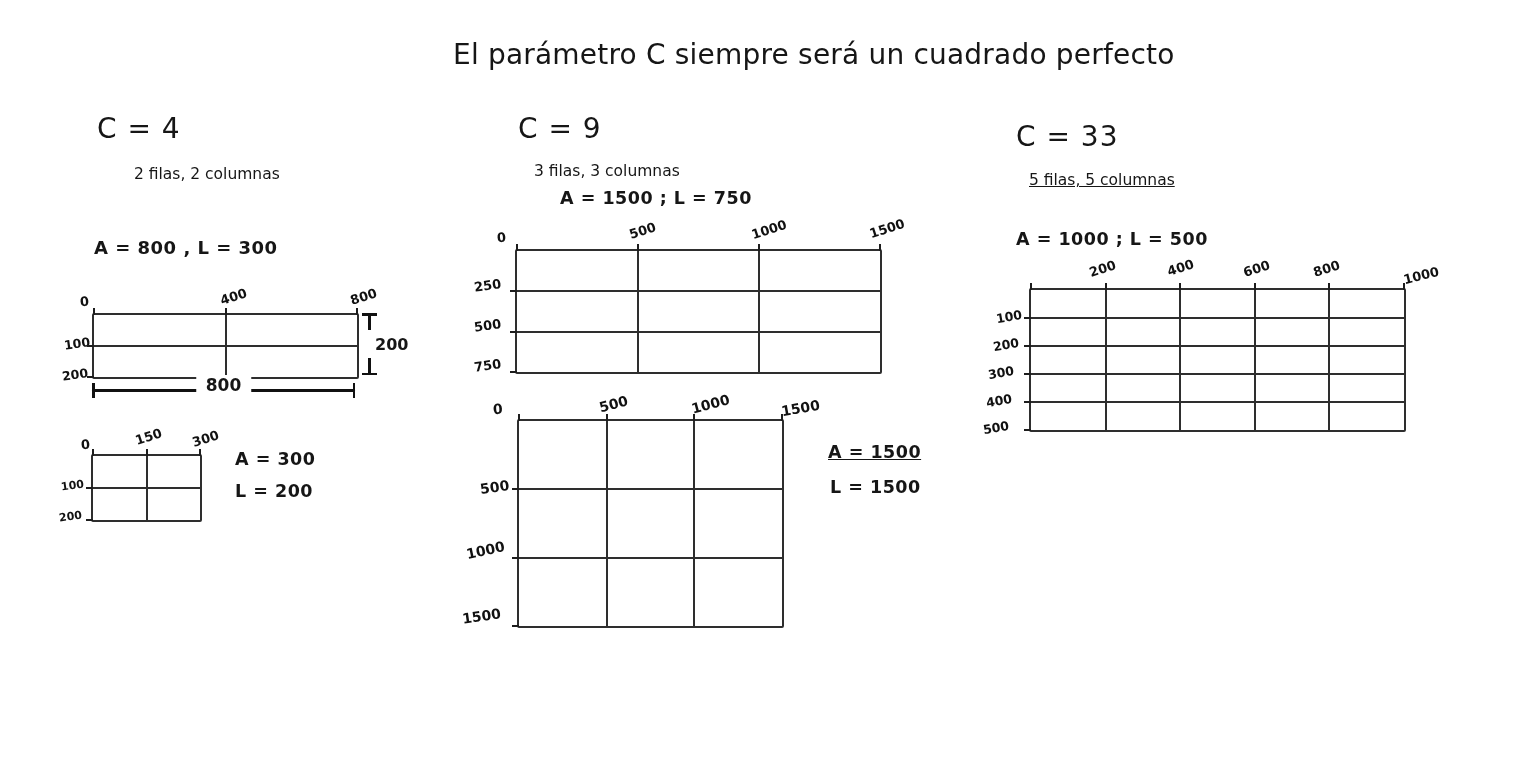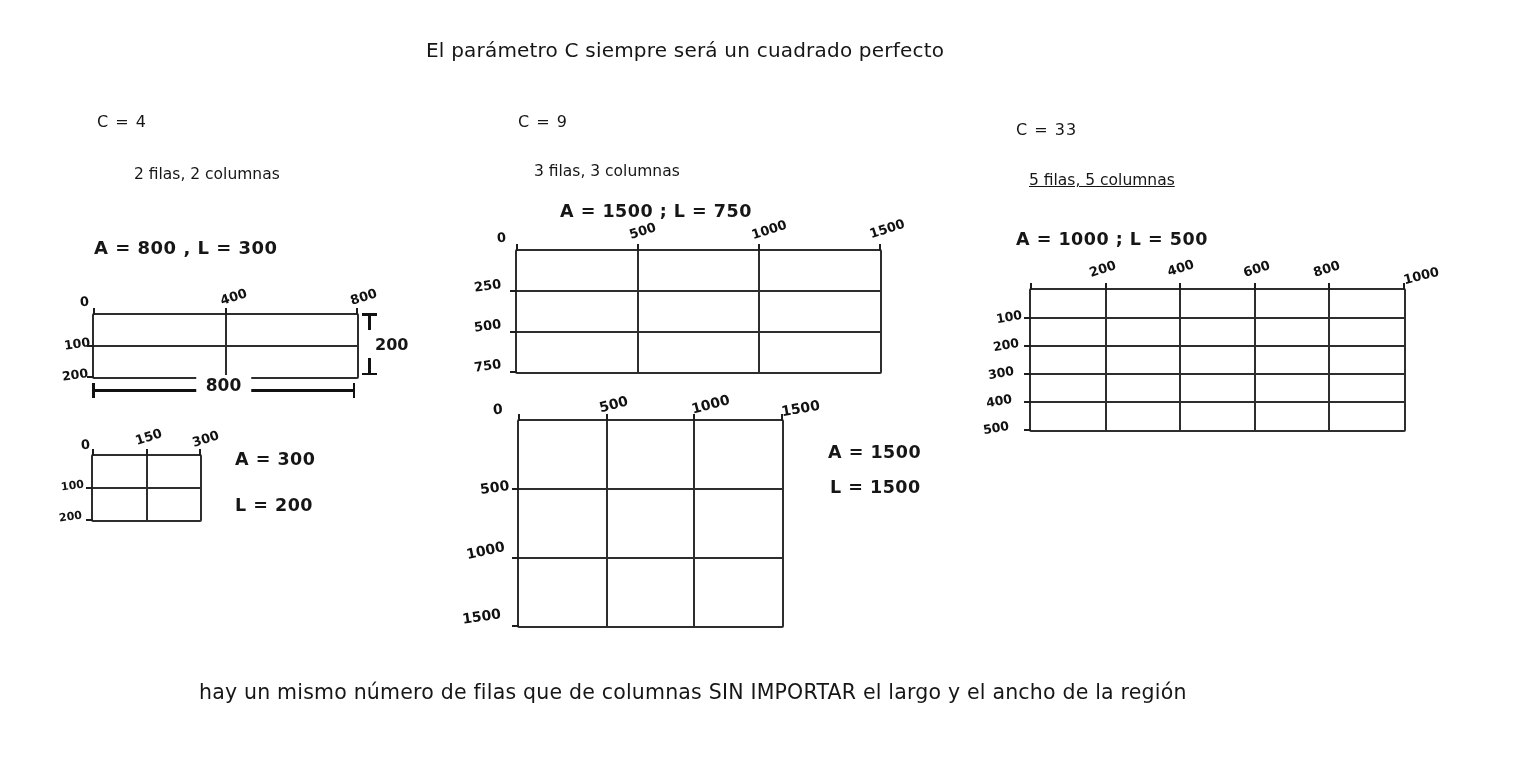--- a/index.html
+++ b/index.html
@@ -1,22 +1,22 @@
 <!DOCTYPE html>
 <html><head>
 <meta charset="utf-8">
 <style>
   html,body{margin:0;padding:0;background:#ffffff;}
   .canvas{
     position:relative;width:1532px;height:757px;background:#ffffff;overflow:hidden;
     font-family:"DejaVu Sans",sans-serif;color:#161616;
   }
   .txt{position:absolute;white-space:nowrap;color:#161616;}
-  .title{font-size:20px;letter-spacing:.2px;}
-  .clabel{font-size:16px;letter-spacing:1px;}
+  .title{font-size:28px;letter-spacing:.2px;margin-left:27px;}
+  .clabel{font-size:28px;letter-spacing:1px;}
   .dims{font-size:15.5px;}
   .params{font-size:18px;font-weight:bold;letter-spacing:.5px;}
   .side{font-size:17.5px;font-weight:bold;letter-spacing:.5px;}
   .footer-line{font-size:20.5px;letter-spacing:.2px;}
 
   .grid{position:absolute;border:2px solid #2e2e2e;border-radius:2px;}
   .gline-v{position:absolute;top:0;bottom:0;width:2px;background:#2e2e2e;}
   .gline-h{position:absolute;left:0;right:0;height:2px;background:#2e2e2e;}
   .tick-x{position:absolute;top:-7px;width:2px;height:7px;background:#1d1d1d;}
   .tick-y{position:absolute;left:-7px;width:7px;height:2px;background:#1d1d1d;}
@@ -89,25 +89,25 @@
     <span class="yt" style="left:-34px;top:54px;font-size:11px;">200</span>
   <div class="gline-v" style="left: calc(50% - 1px);"></div>
       <div class="gline-h" style="top: calc(50% - 1px);"></div>
       <div class="tick-x" style="left: calc(0% - 1px);"></div>
       <div class="tick-x" style="left: calc(50% - 1px);"></div>
       <div class="tick-x" style="left: calc(100% - 1px);"></div>
       <div class="tick-y" style="top: calc(50% - 1px);"></div>
       <div class="tick-y" style="top: calc(100% - 1px);"></div>
     </div>
   <div class="txt side" style="left:235px;top:449px;">A = 300</div>
-  <div class="txt side" style="left:235px;top:481px;margin-top:14px;">L = 200</div>
+  <div class="txt side" style="left:235px;top:481px;">L = 200</div>
 
   <div class="txt clabel" style="left:518px;top:112px;">C = 9</div>
   <div class="txt dims" style="left:534px;top:162px;">3 filas, 3 columnas</div>
-  <div class="txt params" style="left:560px;top:201px;font-size:17.5px;">A = 1500 ;   L = 750</div>
+  <div class="txt params" style="left:560px;top:188px;font-size:17.5px;">A = 1500 ;   L = 750</div>
 
   <div class="grid" style="left:515px;top:249px;width:363px;height:121px;">
     <span class="xt noRot" style="left:-20px;top:-21px;">0</span>
     <span class="xt" style="left:112px;top:-28px;">500</span>
     <span class="xt" style="left:234px;top:-29px;">1000</span>
     <span class="xt" style="left:352px;top:-30px;">1500</span>
     <span class="yt" style="left:-43px;top:27px;font-size:13px;">250</span>
     <span class="yt" style="left:-43px;top:67px;font-size:13px;">500</span>
     <span class="yt" style="left:-43px;top:107px;font-size:13px;">750</span>
   <div class="gline-v" style="left: calc(33.3333% - 1px);"></div>
@@ -136,21 +136,21 @@
       <div class="gline-h" style="top: calc(33.3333% - 1px);"></div>
       <div class="gline-h" style="top: calc(66.6667% - 1px);"></div>
       <div class="tick-x" style="left: calc(0% - 1px);"></div>
       <div class="tick-x" style="left: calc(33.3333% - 1px);"></div>
       <div class="tick-x" style="left: calc(66.6667% - 1px);"></div>
       <div class="tick-x" style="left: calc(100% - 1px);"></div>
       <div class="tick-y" style="top: calc(33.3333% - 1px);"></div>
       <div class="tick-y" style="top: calc(66.6667% - 1px);"></div>
       <div class="tick-y" style="top: calc(100% - 1px);"></div>
     </div>
-  <div class="txt side" style="left:828px;top:442px;">A = 1500</div>
+  <div class="txt side" style="left:828px;top:442px;text-decoration:underline;">A = 1500</div>
   <div class="txt side" style="left:830px;top:477px;">L = 1500</div>
 
   <div class="txt clabel" style="left:1016px;top:120px;">C = 33</div>
   <div class="txt dims" style="left:1029px;top:171px;text-decoration:underline;">5 filas, 5 columnas</div>
   <div class="txt params" style="left:1016px;top:229px;font-size:17.5px;">A = 1000  ;   L = 500</div>
 
   <div class="grid" style="left:1029px;top:288px;width:373px;height:140px;">
     <span class="xt" style="left:58px;top:-29px;">200</span>
     <span class="xt" style="left:136px;top:-30px;">400</span>
     <span class="xt" style="left:212px;top:-29px;">600</span>
@@ -175,15 +175,14 @@
       <div class="tick-x" style="left: calc(60% - 1px);"></div>
       <div class="tick-x" style="left: calc(80% - 1px);"></div>
       <div class="tick-x" style="left: calc(100% - 1px);"></div>
       <div class="tick-y" style="top: calc(20% - 1px);"></div>
       <div class="tick-y" style="top: calc(40% - 1px);"></div>
       <div class="tick-y" style="top: calc(60% - 1px);"></div>
       <div class="tick-y" style="top: calc(80% - 1px);"></div>
       <div class="tick-y" style="top: calc(100% - 1px);"></div>
     </div>
 
-  <div class="txt footer-line" style="left:199px;top:680px;">hay un mismo número de filas que de columnas SIN IMPORTAR el largo y el ancho de la región</div>
 
 </div>
 
 </body></html>

